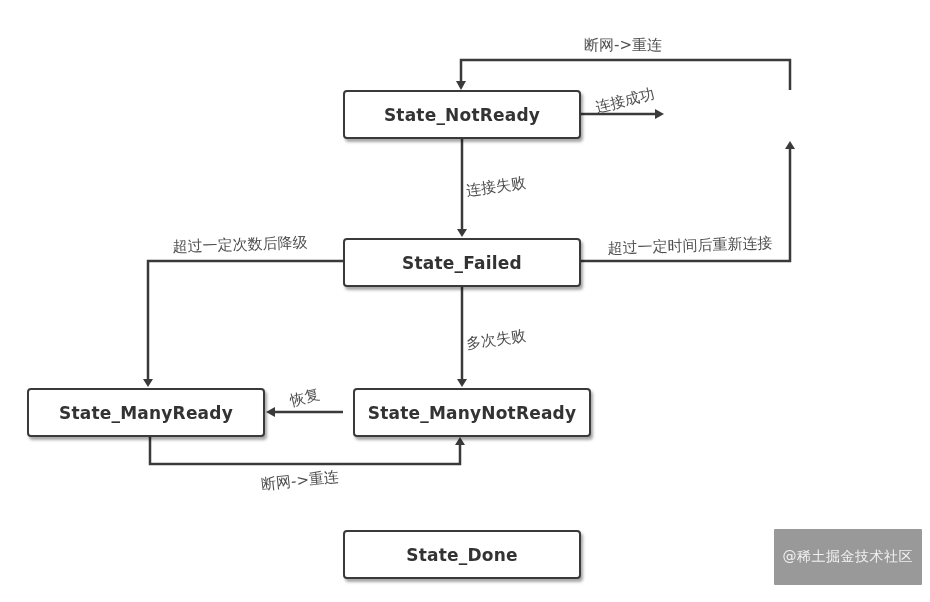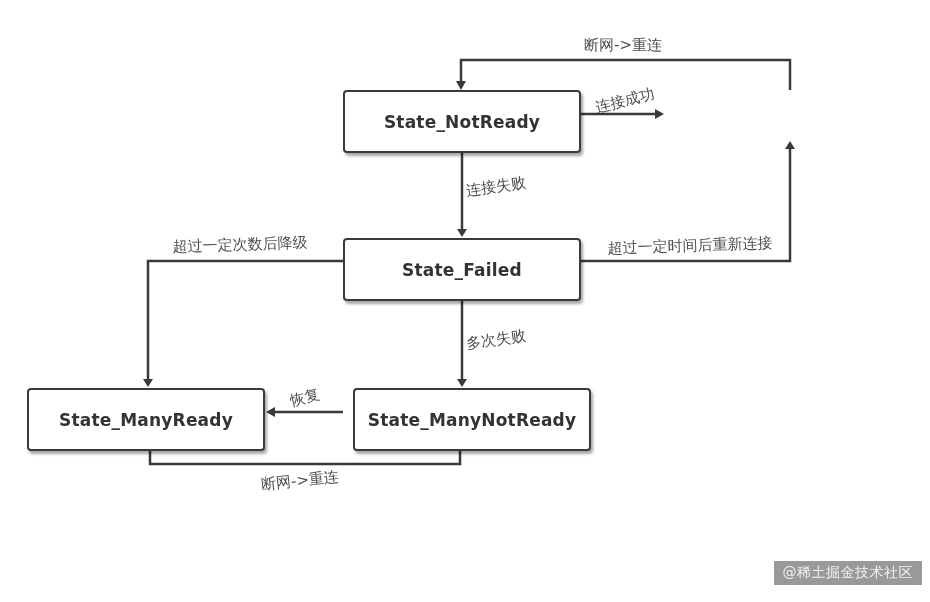--- a/index.html
+++ b/index.html
@@ -2,36 +2,36 @@
 <html><head>
 <meta charset="utf-8">
 <style>
   html,body{margin:0;padding:0;background:#ffffff;}
   .canvas{
     position:relative;width:930px;height:602px;background:#ffffff;overflow:hidden;
     font-family:"DejaVu Sans","Liberation Sans",sans-serif;
   }
   .wires{position:absolute;left:0;top:0;}
   .node{
-    position:absolute;width:238px;height:63px;box-sizing:border-box;
+    position:absolute;width:238px;height:49px;box-sizing:border-box;
     background:#ffffff;border:2px solid #3a3a3a;border-radius:4px;
     display:flex;align-items:center;justify-content:center;
     box-shadow:2px 3px 3px rgba(0,0,0,0.35);
   }
   .node span{
     font-size:17px;font-weight:600;color:#333333;letter-spacing:.2px;white-space:nowrap;
   }
   .edge-label{
     position:absolute;font-size:15px;font-weight:500;color:#3f3f3f;
     white-space:nowrap;transform-origin:center center;opacity:.92;
   }
   .watermark{
     position:absolute;right:8px;bottom:17px;height:24px;
     background:rgba(70,70,70,0.55);color:#f1f1f1;
-    display:flex;align-items:center;padding:0 9px;
+    display:flex;align-items:center;padding:16px 9px;
     font-size:14px;letter-spacing:.5px;border-radius:1px;
   }
 </style>
 </head>
 <body>
 
 <div class="canvas">
 
   <svg class="wires" width="930" height="602" viewBox="0 0 930 602" fill="none" stroke="#3a3a3a" stroke-width="2.5">
 
@@ -65,20 +65,23 @@
   </div>
   <div class="node" style="left:343px;top:238px">
     <span>State_Failed</span>
   </div>
   <div class="node" style="left:27px;top:388px">
     <span>State_ManyReady</span>
   </div>
   <div class="node" style="left:353px;top:388px">
     <span>State_ManyNotReady</span>
   </div>
+  <div class="node" style="left:343px;top:530px">
+    <span>State_Done</span>
+  </div>
 
   <div class="edge-label" style="left:623px;top:45px;transform:translate(-50%,-50%)">断网-&gt;重连</div>
   <div class="edge-label" style="left:625px;top:101px;transform:translate(-50%,-50%) rotate(-14deg)">连接成功</div>
   <div class="edge-label" style="left:496px;top:187px;transform:translate(-50%,-50%) rotate(-8deg)">连接失败</div>
   <div class="edge-label" style="left:690px;top:246px;transform:translate(-50%,-50%) rotate(-2deg)">超过一定时间后重新连接</div>
   <div class="edge-label" style="left:240px;top:245px;transform:translate(-50%,-50%) rotate(-2deg)">超过一定次数后降级</div>
   <div class="edge-label" style="left:496px;top:340px;transform:translate(-50%,-50%) rotate(-8deg)">多次失败</div>
   <div class="edge-label" style="left:305px;top:398px;transform:translate(-50%,-50%) rotate(-14deg)">恢复</div>
   <div class="edge-label" style="left:300px;top:481px;transform:translate(-50%,-50%) rotate(-6deg)">断网-&gt;重连</div>
 

